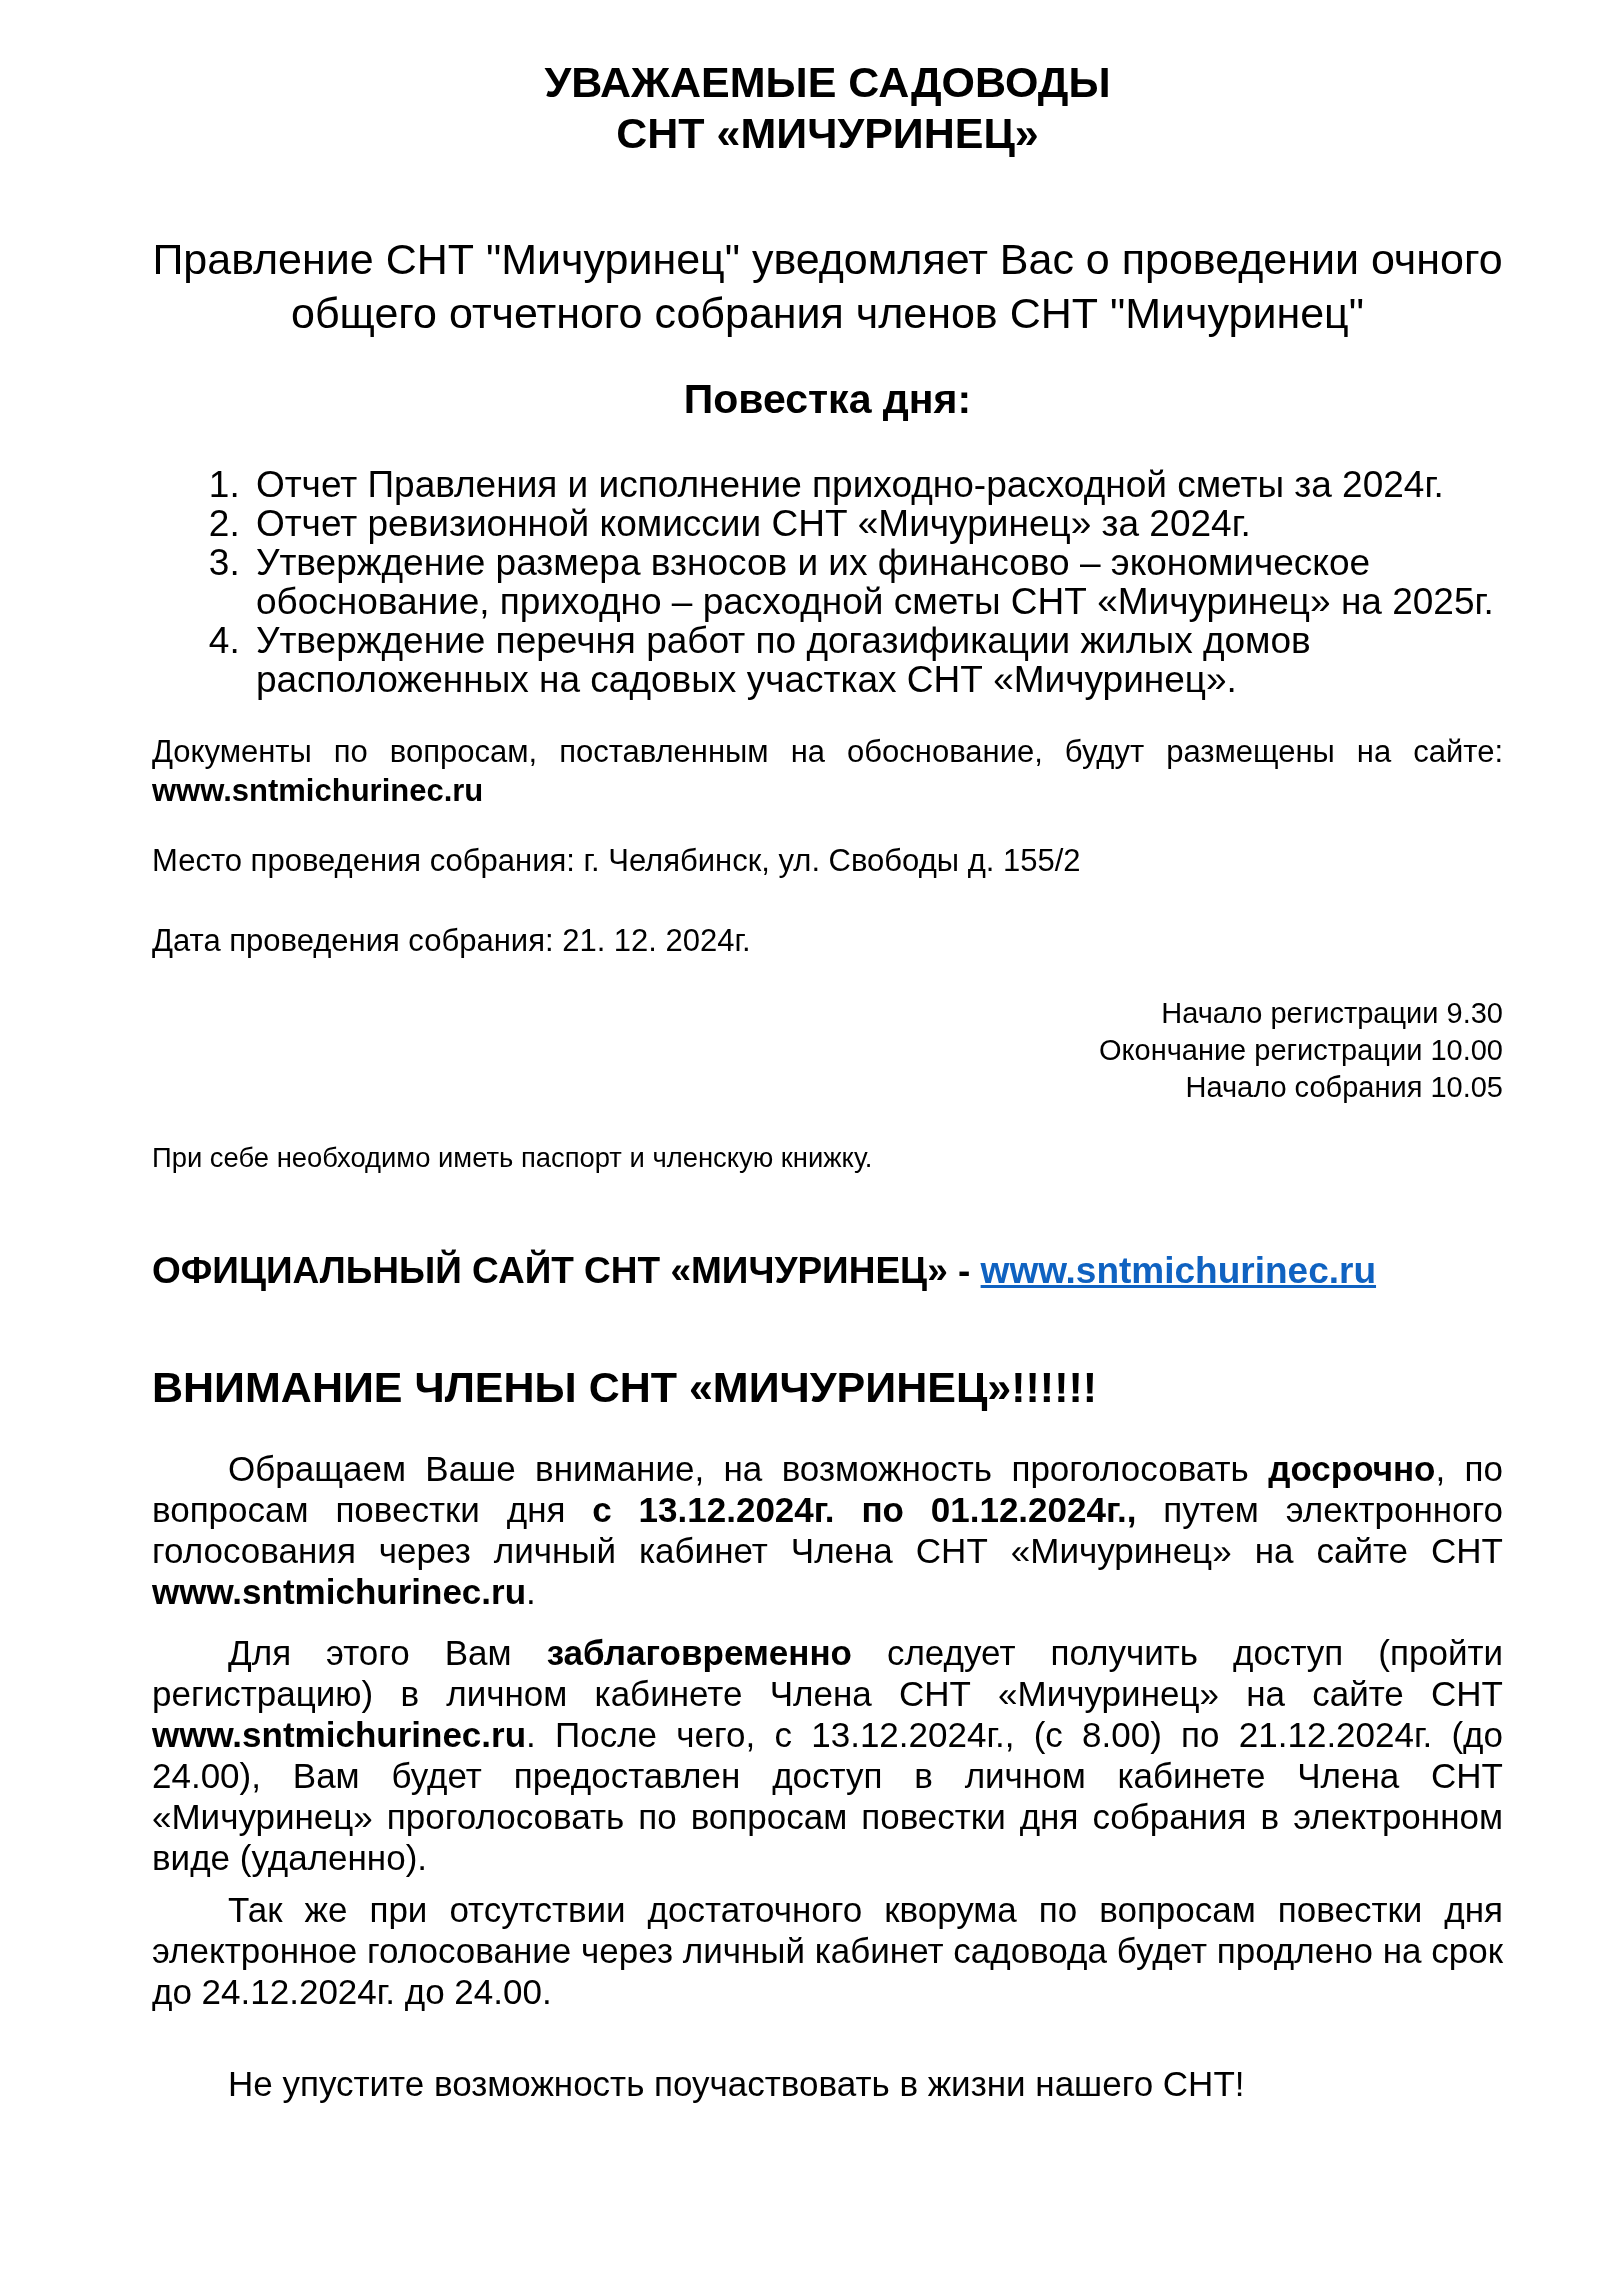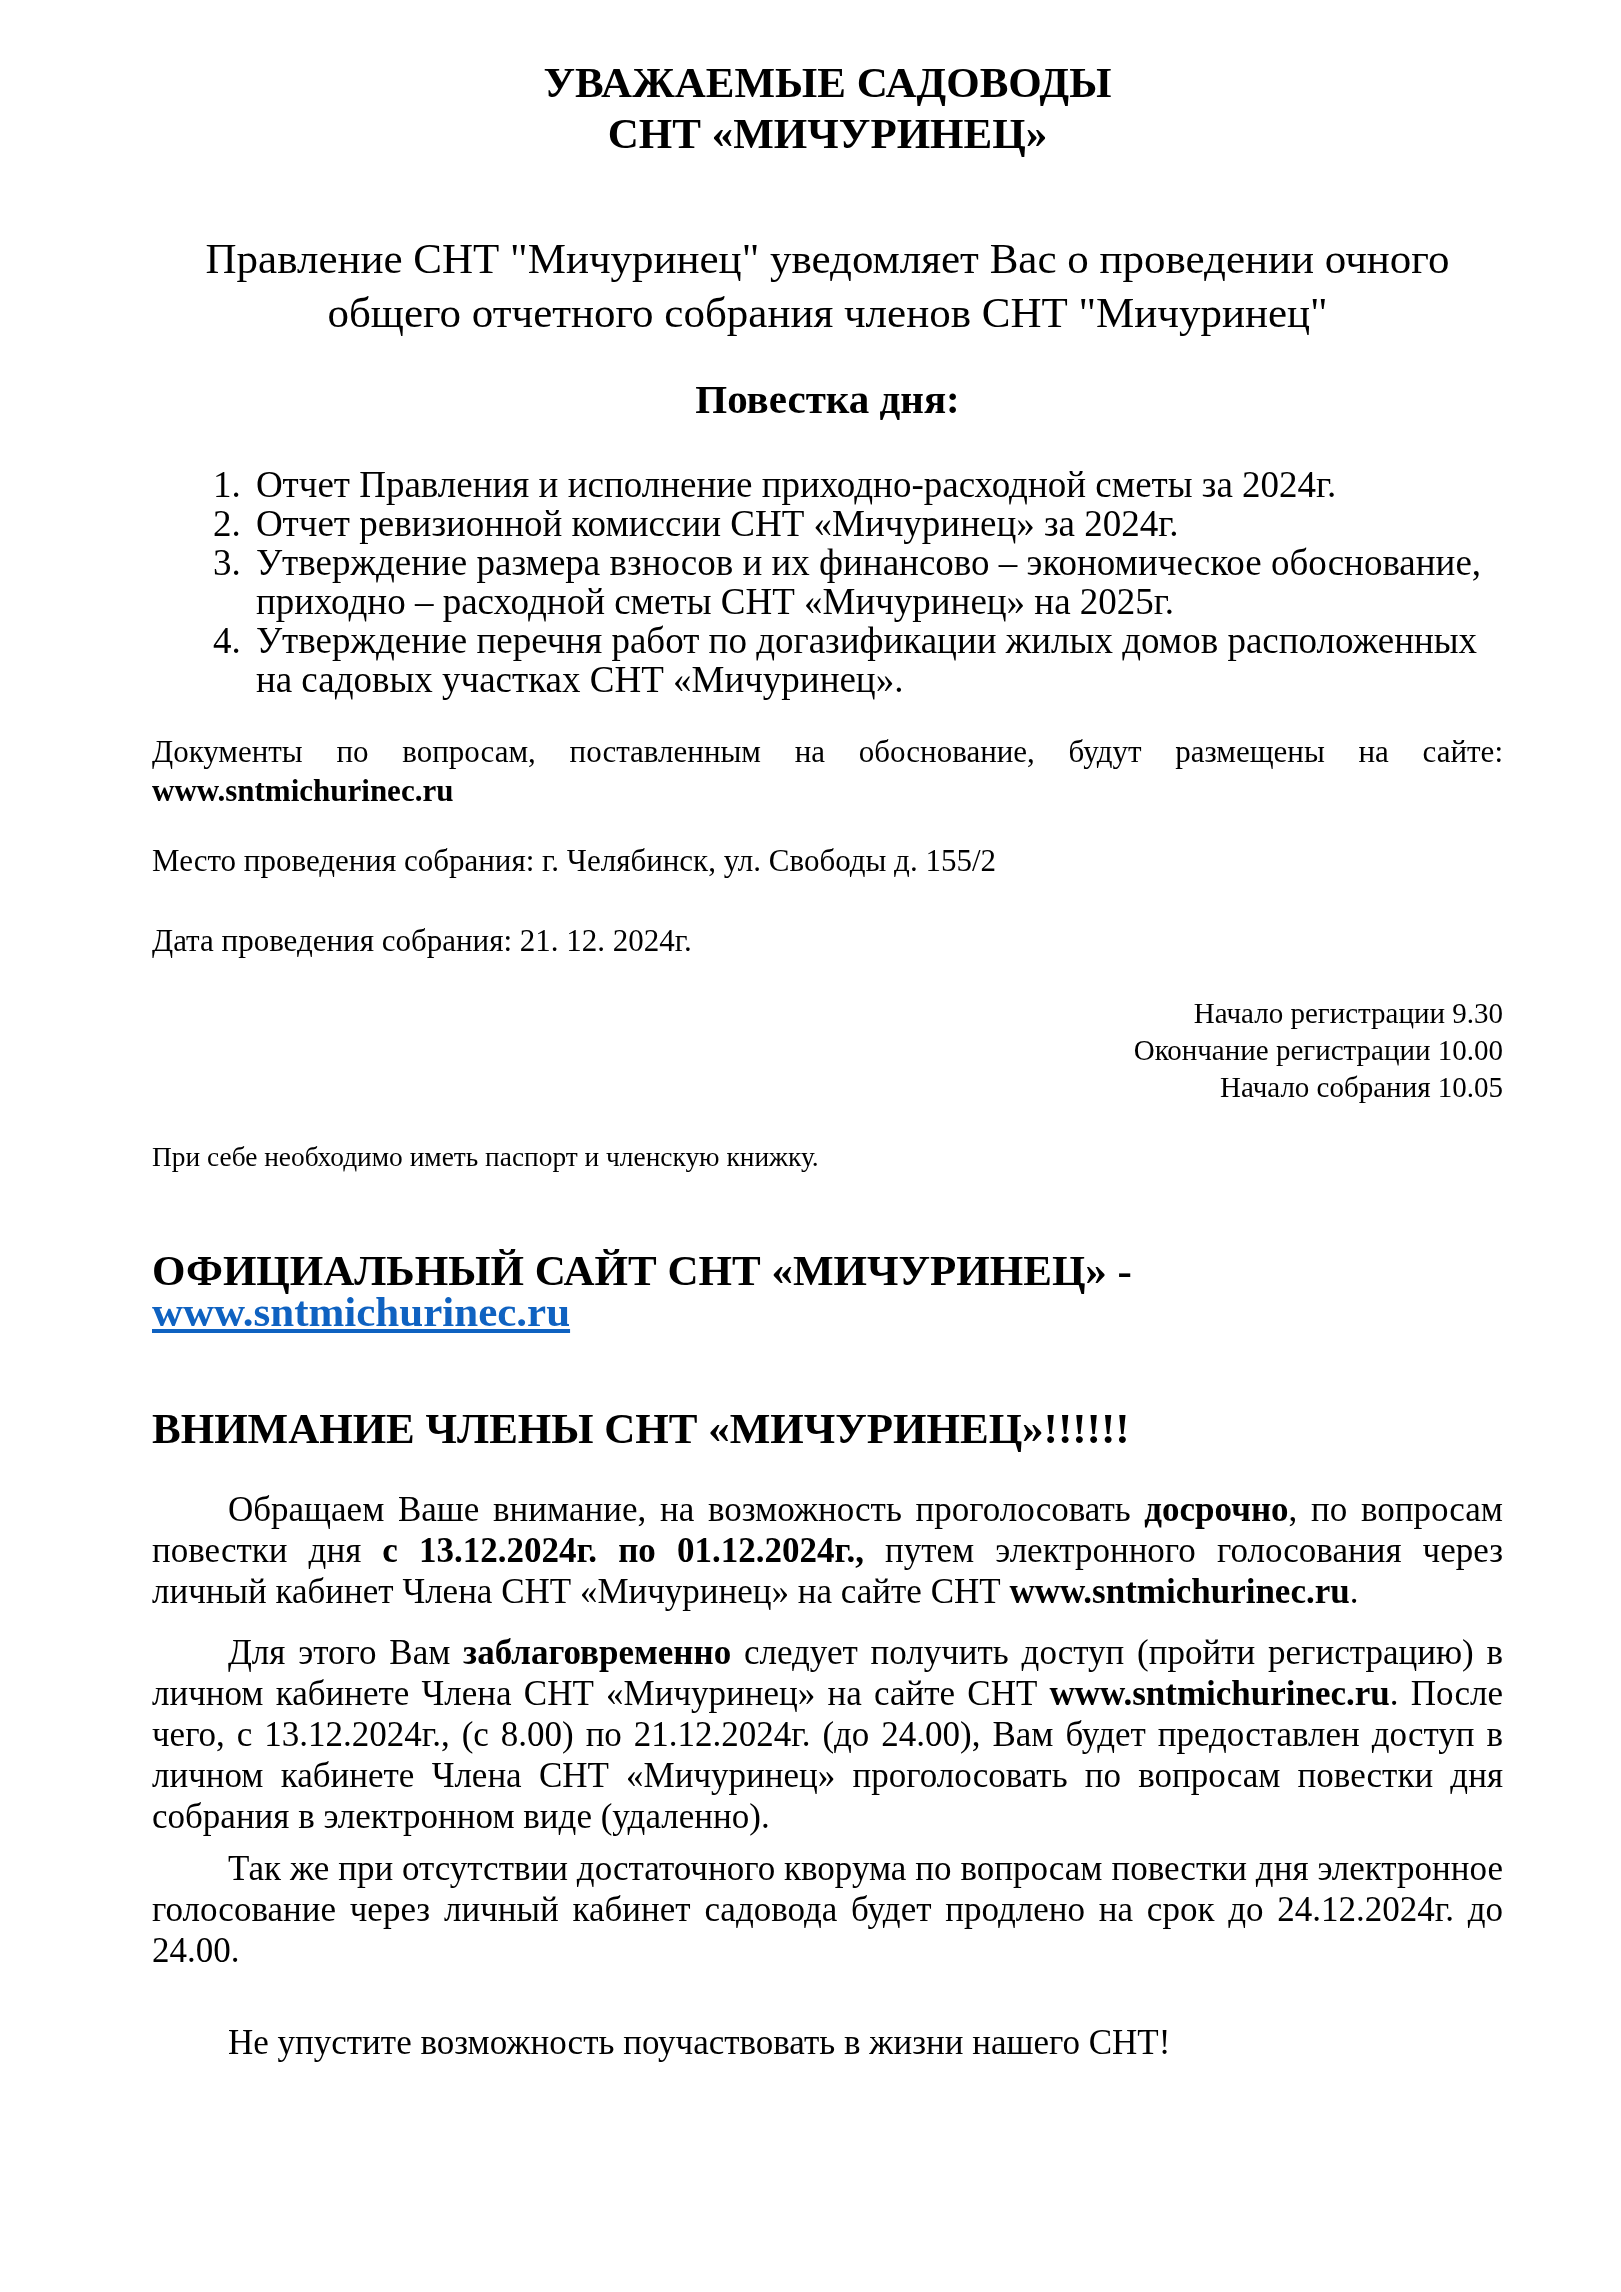--- a/index.html
+++ b/index.html
@@ -2,21 +2,21 @@
 <html lang="ru" style="--link-color: #0f62c1;"><head>
 <meta charset="utf-8">
 <style>
   html, body { margin: 0; padding: 0; background: #ffffff; }
   .page {
     position: relative;
     width: 1621px;
     height: 2197px;
     background: #ffffff;
     color: #000000;
-    font-family: Liberation Serif, serif;
+    font-family: Liberation Sans, sans-serif;
     box-sizing: border-box;
     padding: 57px 118px 0 152px;
     overflow: hidden;
   }
   .just { text-align: justify; }
   .block { display: block; }
   .bold { font-weight: bold; }
 
   .title {
     margin: 0;
@@ -56,21 +56,21 @@
   .date-line { margin-top: 41px; }
   .reg-block { margin-top: 35px; }
   .reg-block p { margin: 0; font-size: 29px; line-height: 37px; text-align: right; }
   .bring-note {
     margin: 35px 0 0 0;
     font-size: 27.4px;
     line-height: 33px;
   }
   .official {
     margin: 76px 0 0 0;
-    font-size: 43px;
+    font-size: 37px;
     line-height: 41px;
     font-weight: bold;
   }
   .site-link {
     color: var(--link-color, #0f62c1);
     text-decoration: underline;
     font-weight: bold;
     cursor: pointer;
   }
   .attention {

